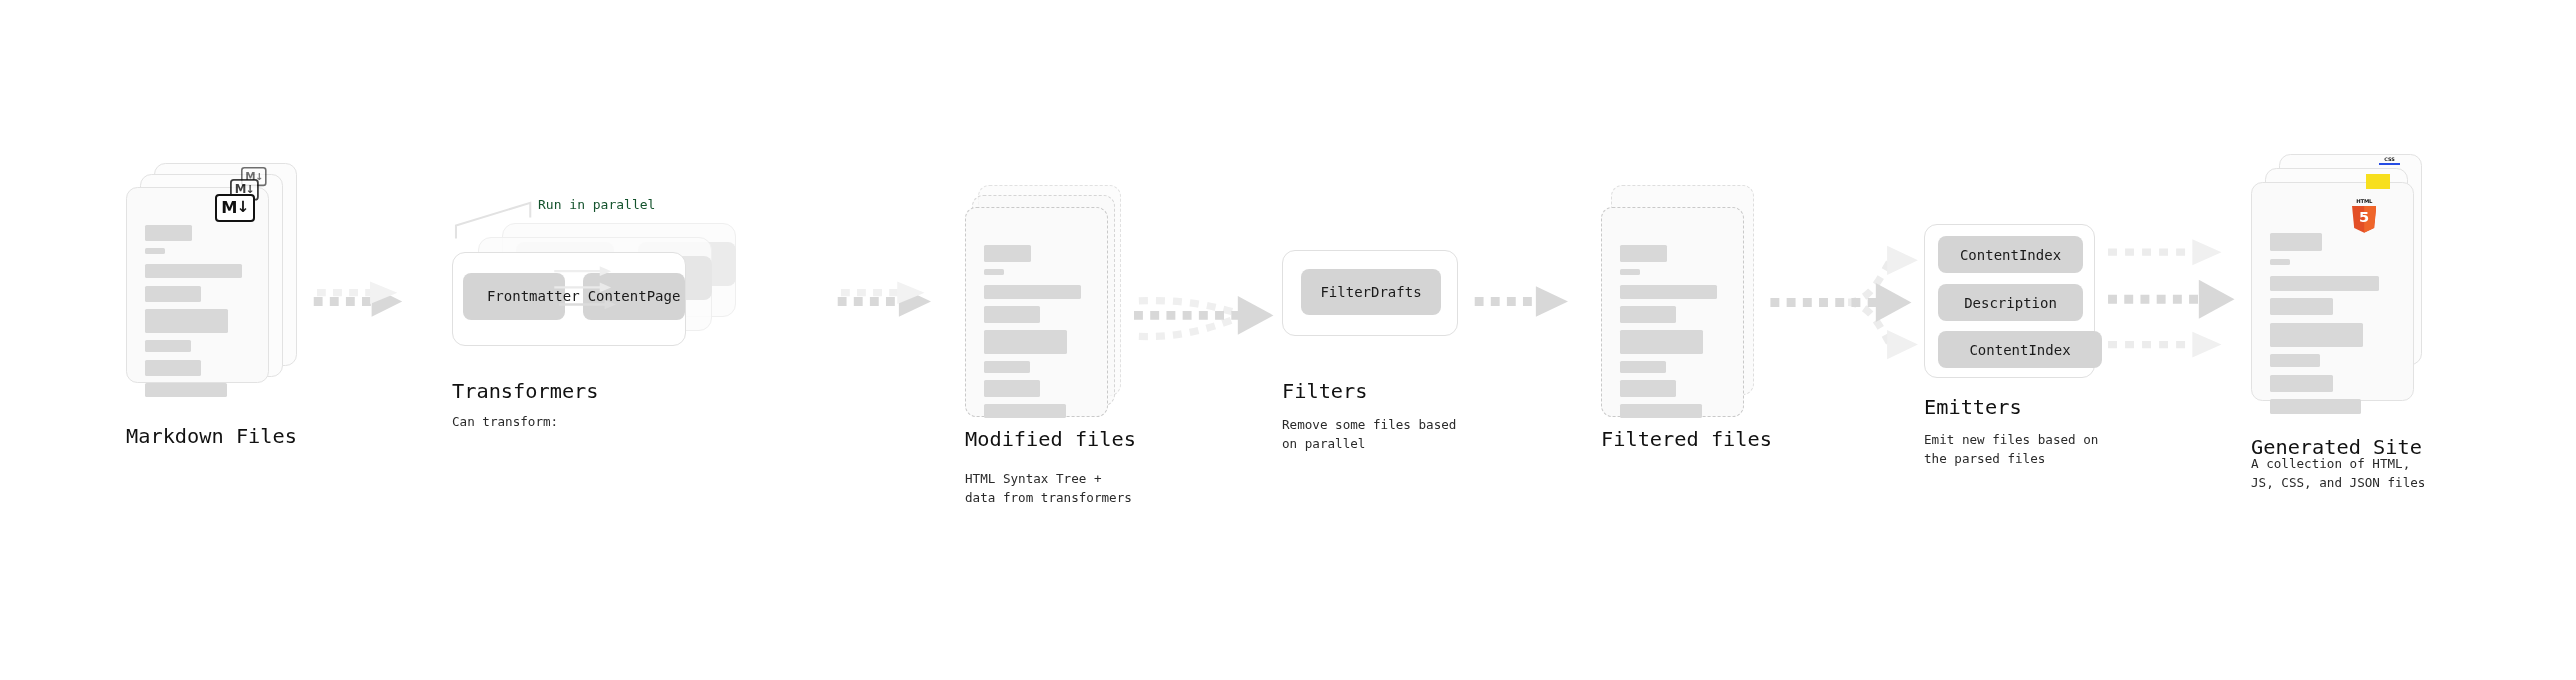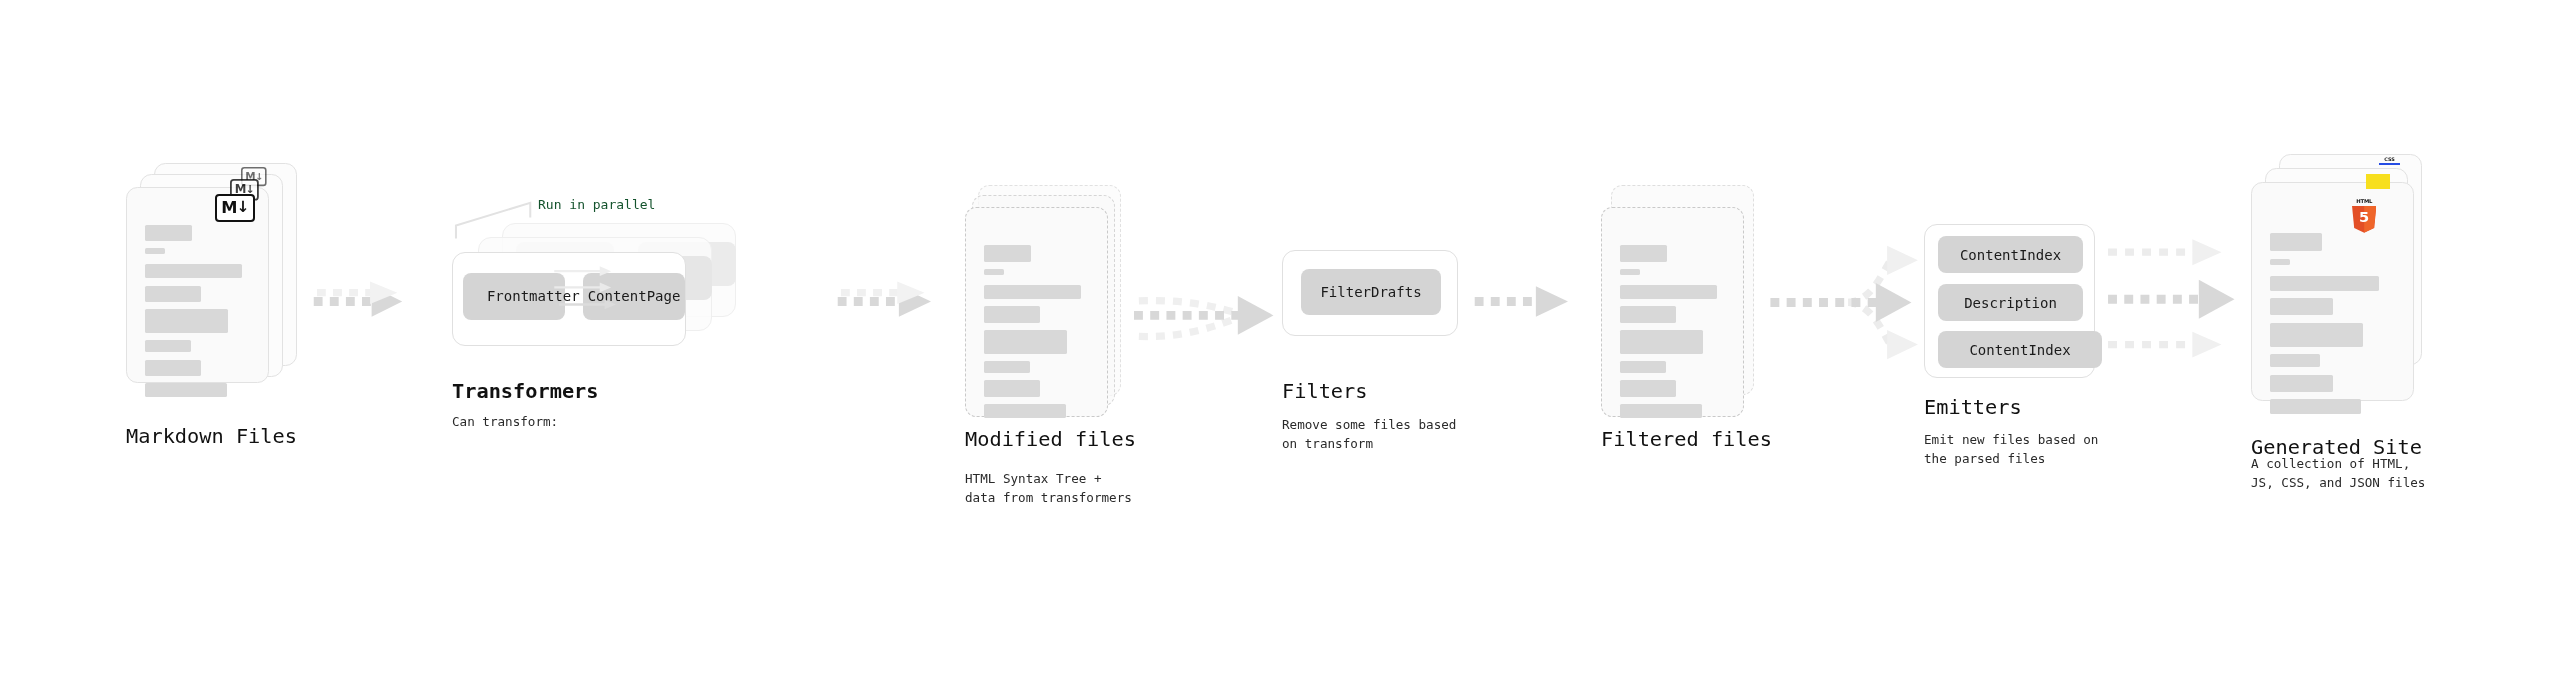--- a/index.html
+++ b/index.html
@@ -134,21 +134,21 @@
 
     <svg class="conn" style="left:102px;top:68px;" width="98" height="65" viewBox="0 0 120 80">
       <line x1="0" y1="10" x2="58" y2="10" stroke="#eeeeee" stroke-width="3"></line>
         <polygon points="56,4 70,10 56,16" fill="#eeeeee"></polygon>
       <line x1="0" y1="30" x2="58" y2="30" stroke="#eaeaea" stroke-width="3"></line>
         <polygon points="56,24 70,30 56,36" fill="#eaeaea"></polygon>
       <line x1="6" y1="51" x2="64" y2="51" stroke="#dcdcdc" stroke-width="3"></line>
         <polygon points="62,45 76,51 62,57" fill="#dcdcdc"></polygon>
     </svg>
   </div>
-  <div class="title" style="left:452px;top:379px;font-weight:bold;">Transformers</div>
+  <div class="title" style="left:452px;top:379px;">Transformers</div>
   <div class="sub" style="left:452px;top:413px;">Can transform:</div>
 
   <svg class="conn" style="left:837px;top:283px;" width="106" height="37" viewBox="0 0 130 46">
     <line x1="0" y1="23" x2="82" y2="23" stroke="#d8d8d8" stroke-width="11" stroke-dasharray="11 9"></line>
     <polygon points="76,4 116,23 76,42" fill="#d8d8d8"></polygon>
     <line x1="4" y1="12" x2="78" y2="12" stroke="#f0f0f0" stroke-width="9" stroke-dasharray="11 9"></line>
     <polygon points="74,-2 108,12 74,26" fill="#f2f2f2"></polygon>
   </svg>
 
   <div class="node" style="left:965px;top:187px;">
@@ -180,21 +180,21 @@
     <polygon points="128,34 172,58 128,82" fill="#d8d8d8"></polygon>
   </svg>
 
   <div class="node">
     <div class="pbox" style="left:1282px;top:250px;width:176px;height:86px;">
       <div class="pill" style="left:18px;top:18px;width:140px;height:46px;">FilterDrafts</div>
     </div>
   </div>
   <div class="title" style="left:1282px;top:379px;">Filters</div>
   <div class="sub" style="left:1282px;top:416px;"><span>Remove some files based</span>
-<span>on transform</span></div>
+<span>on parallel</span></div>
 
   <svg class="conn" style="left:1474px;top:283px;" width="106" height="37" viewBox="0 0 130 46">
     <line x1="0" y1="23" x2="82" y2="23" stroke="#d8d8d8" stroke-width="11" stroke-dasharray="11 9"></line>
     <polygon points="76,4 116,23 76,42" fill="#d8d8d8"></polygon>
   </svg>
 
   <div class="node" style="left:1601px;top:187px;">
     <div class="docstack" style="width:171px;height:236px;">
       <div class="card dashed" style="left:9.8px;top:-1.6px;width:143px;height:210px;opacity:.6;"></div>
       <div class="card dashed" style="left:0px;top:20.3px;width:143px;height:210px;">

